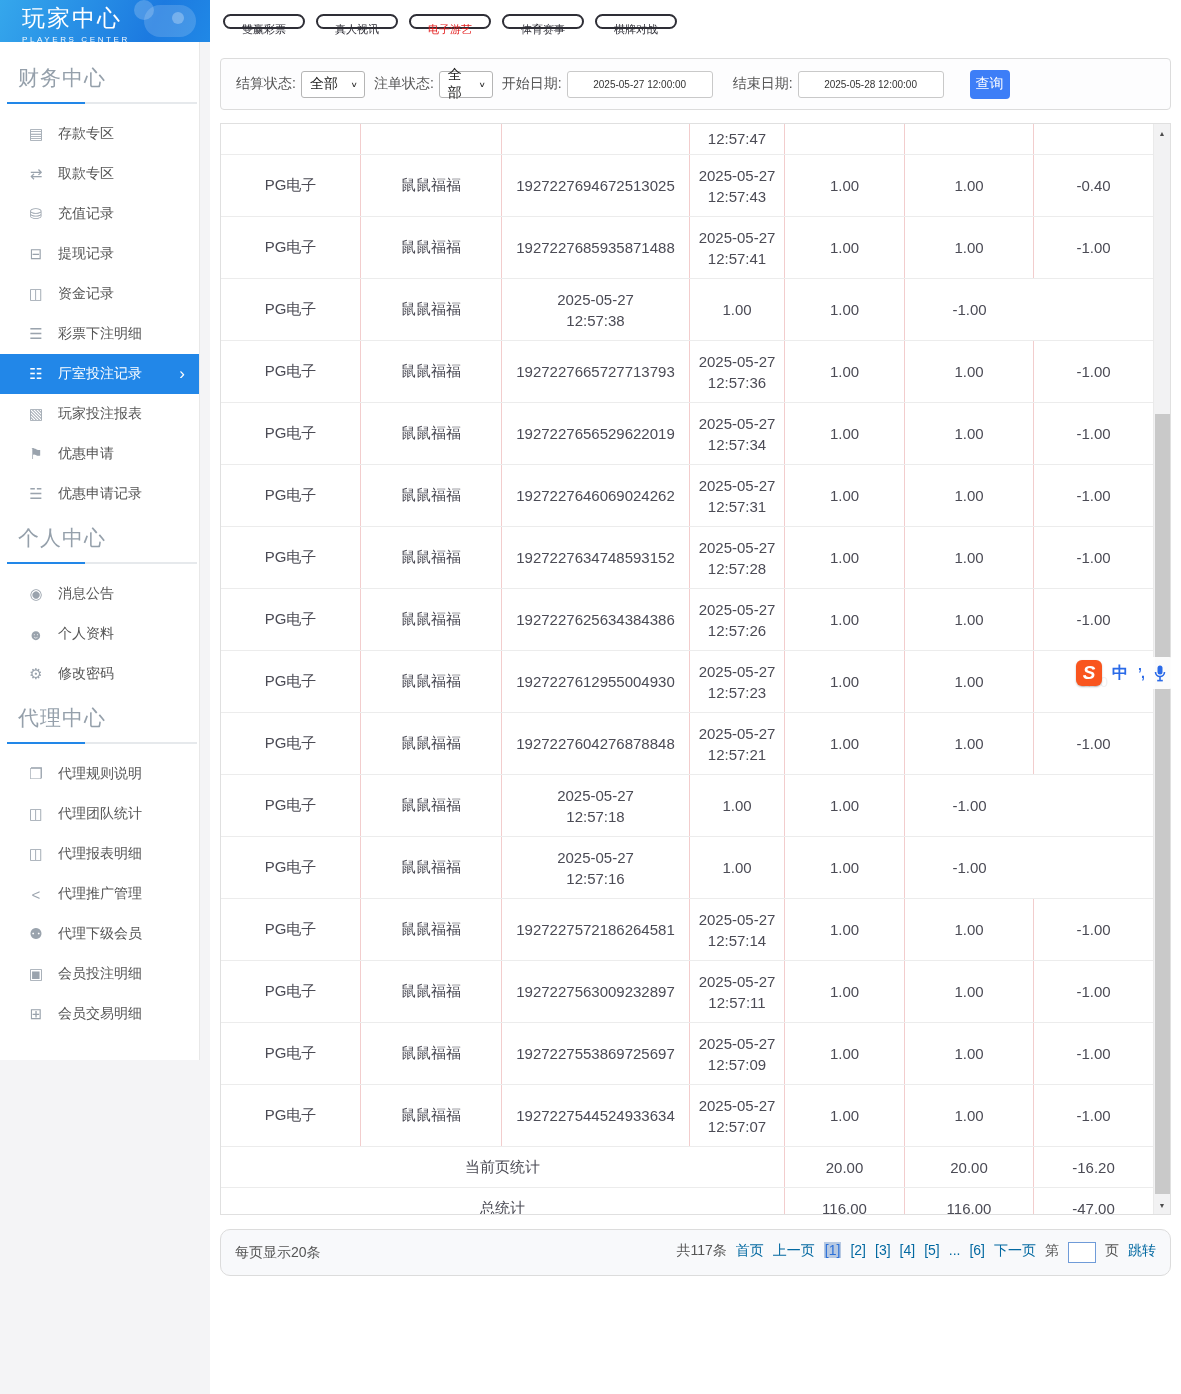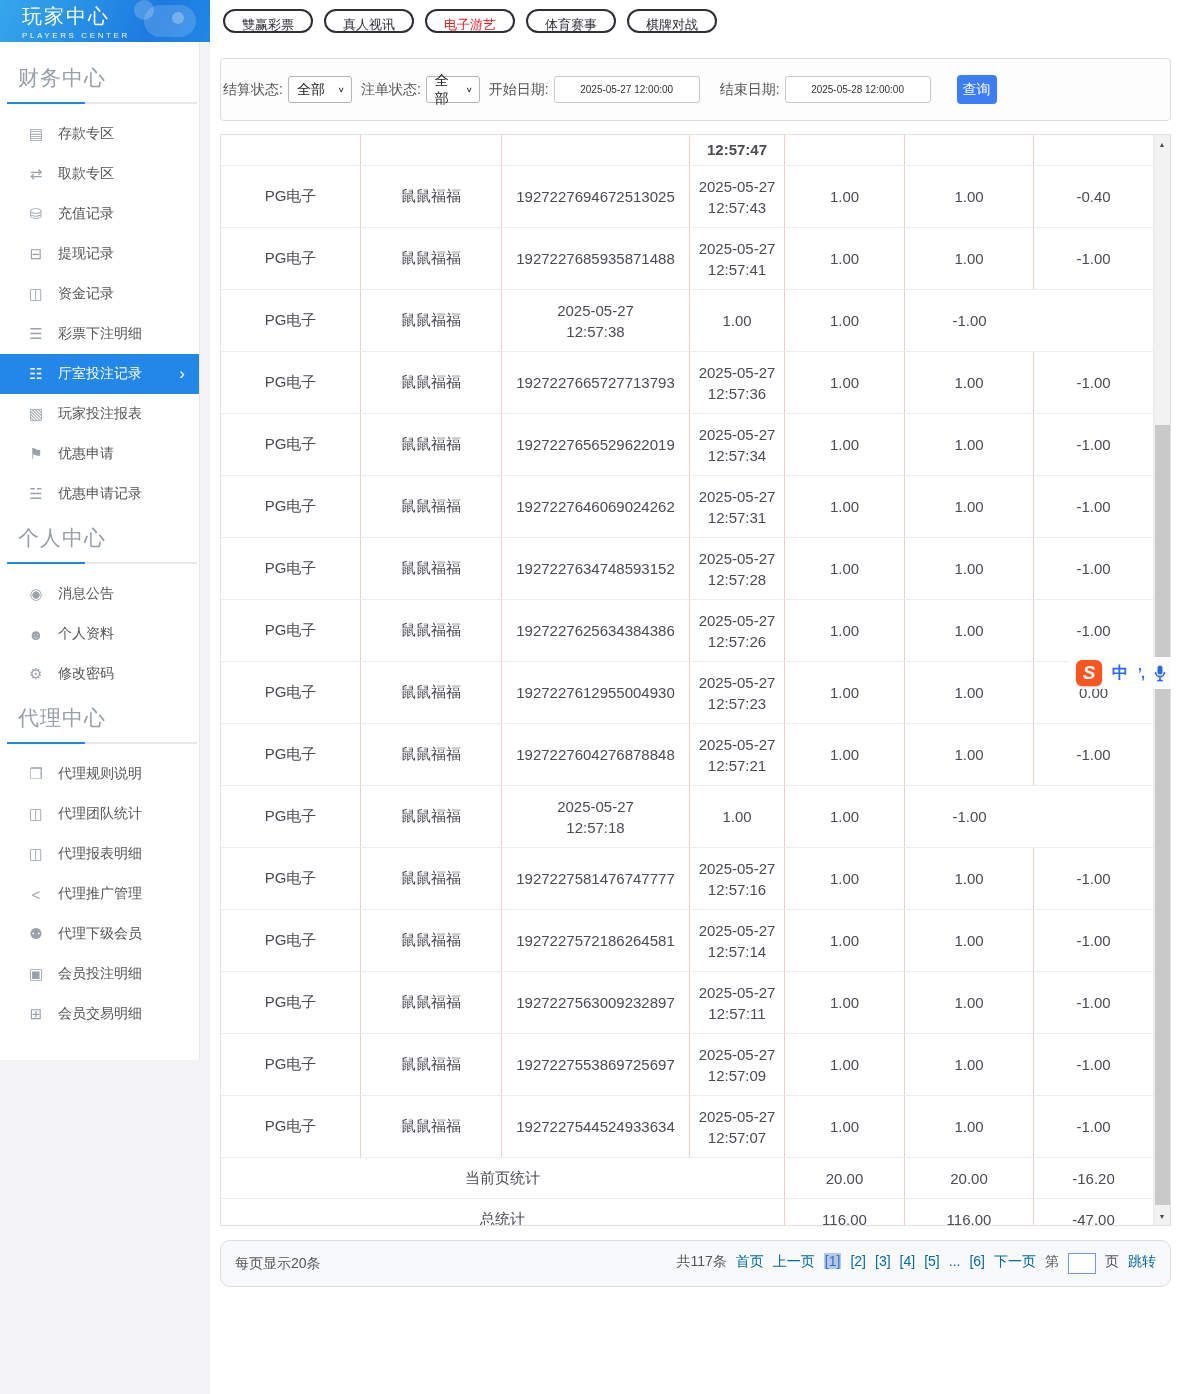--- a/index.html
+++ b/index.html
@@ -2,59 +2,59 @@
 <html><head>
 <meta charset="utf-8">
 <style>
   html,body{margin:0;padding:0;}
   body{font-family:"Liberation Sans","DejaVu Sans",sans-serif;background:#fff;}
   .app{position:relative;width:1181px;height:1394px;background:#fff;overflow:hidden;}
 
   
   .sidebar{position:absolute;left:0;top:0;width:210px;height:1394px;background:#f4f4f6;}
   .side-header{position:relative;height:42px;background:linear-gradient(115deg,#35a7ec 0%,#1c7ae0 72%,#2088e6 100%);overflow:hidden;box-sizing:border-box;padding:3px 0 0 22px;}
-  .logo-title{color:#fff;font-size:20px;letter-spacing:2px;}
+  .logo-title{color:#fff;font-size:23px;letter-spacing:2px;}
   .logo-sub{color:rgba(255,255,255,.95);font-size:8px;letter-spacing:2.6px;margin-top:1px;}
   .hdec1{position:absolute;right:14px;top:5px;width:52px;height:32px;background:rgba(255,255,255,.16);border-radius:16px;}
   .hdec2{position:absolute;right:56px;top:0px;width:20px;height:20px;background:rgba(255,255,255,.20);border-radius:50%;}
   .hdec3{position:absolute;right:26px;top:12px;width:12px;height:12px;background:rgba(255,255,255,.28);border-radius:50%;}
   .side-nav{width:200px;background:#fff;border-right:1px solid #e8e8e8;box-sizing:border-box;padding:12px 0 26px;}
   .sec-title{margin:10px 0 0 18px;font-size:21px;color:#95a0ab;letter-spacing:1px;}
   .sec-underline{height:2px;background:#e6e9ec;margin:10px 2px 10px 7px;position:relative;}
   .sec-underline::after{content:"";position:absolute;left:0;top:0;width:78px;height:2px;background:#2287e8;}
   .nav-item{display:flex;align-items:center;height:40px;color:#555;font-size:14px;cursor:pointer;}
   .nav-icon{width:20px;margin:0 12px 0 26px;color:#9aa3ad;font-size:15px;text-align:center;flex:none;}
   .nav-item.active{background:#2287e8;color:#fff;}
   .nav-item.active .nav-icon{color:#fff;}
   .nav-chevron{margin-left:auto;margin-right:14px;font-size:17px;color:#fff;}
 
   
   .content{position:absolute;left:210px;top:0;width:971px;height:1394px;background:#fff;}
   .tabbar{display:flex;align-items:center;height:42px;padding-left:13px;gap:11px;}
-  .tab-pill{height:24px;line-height:27px;padding:0 17px;border:2px solid #2e2e36;border-radius:16px;background:#fff;font-size:13px;color:#2e2e36;box-sizing:border-box;cursor:pointer;white-space:nowrap;}
+  .tab-pill{height:15px;line-height:27px;padding:0 17px;border:2px solid #2e2e36;border-radius:16px;background:#fff;font-size:11px;color:#2e2e36;box-sizing:border-box;cursor:pointer;white-space:nowrap;}
   .tab-pill.active{color:#e31b1b;}
 
-  .filter-panel{margin:16px 10px 0;height:63px;border:1px solid #dcdcdc;border-radius:4px;background:#fdfdfe;display:flex;align-items:center;padding-left:2px;box-sizing:border-box;font-size:14px;color:#555;}
+  .filter-panel{margin:16px 10px 0;height:52px;border:1px solid #dcdcdc;border-radius:4px;background:#fdfdfe;display:flex;align-items:center;padding-left:15px;box-sizing:border-box;font-size:14px;color:#555;}
   .flabel{margin-right:5px;white-space:nowrap;}
   .select{display:inline-flex;align-items:center;justify-content:space-between;border:1px solid #b5b5b5;border-radius:3px;height:27px;padding:0 6px 0 8px;background:#fff;margin-right:9px;color:#222;cursor:pointer;box-sizing:border-box;}
   .select.w1{width:64px;}
   .select.w2{width:54px;}
   .sel-arrow{font-size:10px;color:#333;transform:scaleY(.75);margin-left:4px;}
   .dinput{width:146px;height:27px;border:1px solid #c9c9c9;border-radius:3px;text-align:center;font-size:10px;color:#333;margin-right:20px;font-family:inherit;box-sizing:border-box;background:#fff;}
   .search-btn{width:40px;height:29px;background:#3d7ef7;color:#fff;border:none;border-radius:4px;font-size:14px;margin-left:6px;cursor:pointer;}
 
   .table-panel{position:relative;margin:13px 10px 0;height:1092px;border:1px solid #e0e0e0;background:#fff;box-sizing:border-box;overflow:hidden;}
   .tbody{position:absolute;left:0;top:0;right:17px;}
   .trow{display:grid;grid-template-columns:140px 141px 188px 95px 120px 129px 1fr;border-bottom:1px solid #ececec;height:61px;}
   .trow.partial{height:30px;}
   .trow.srow{height:40px;}
   .c{display:flex;align-items:center;justify-content:center;font-size:15px;color:#4b4b55;border-right:1px solid #f2cdcd;text-align:center;overflow:hidden;}
   .c.c7{border-right:none;}
   .c.c4{flex-direction:column;line-height:21px;}
-  .partial .c4{justify-content:flex-end;padding-bottom:5px;box-sizing:border-box;font-weight:bold;}
+  .partial .c4{justify-content:flex-end;padding-bottom:5px;box-sizing:border-box;}
   .clabel{grid-column:1/5;}
   .dline{display:block;}
 
   .sbar{position:absolute;top:0;right:0;width:17px;height:100%;background:#f2f2f3;border-left:1px solid #eaeaea;box-sizing:border-box;}
   .sarrow{position:absolute;left:0;width:16px;height:16px;display:flex;align-items:center;justify-content:center;font-size:7px;color:#4d4d4d;cursor:pointer;}
   .sarrow.up{top:1px;}
   .sarrow.down{bottom:1px;}
   .sthumb{position:absolute;left:1px;width:15px;top:290px;height:780px;background:#c9c9c9;cursor:pointer;}
 
   .pager-panel{margin:14px 10px 0;height:47px;border:1px solid #dcdcdc;border-radius:10px;background:#f8f9fb;display:flex;align-items:center;padding:0 14px;box-sizing:border-box;font-size:14px;color:#555;}
@@ -341,21 +341,20 @@
               <div class="dline">2025-05-27</div>
               <div class="dline">12:57:18</div>
             </div>
             <div class="c c5">1.00</div>
             <div class="c c6">1.00</div>
             <div class="c c7">-1.00</div>
           </div>
           <div class="trow">
             <div class="c c1">PG电子</div>
             <div class="c c2">鼠鼠福福</div>
-            <div class="c c3">1927227581476747777</div>
             <div class="c c4">
               <div class="dline">2025-05-27</div>
               <div class="dline">12:57:16</div>
             </div>
             <div class="c c5">1.00</div>
             <div class="c c6">1.00</div>
             <div class="c c7">-1.00</div>
           </div>
           <div class="trow">
             <div class="c c1">PG电子</div>

